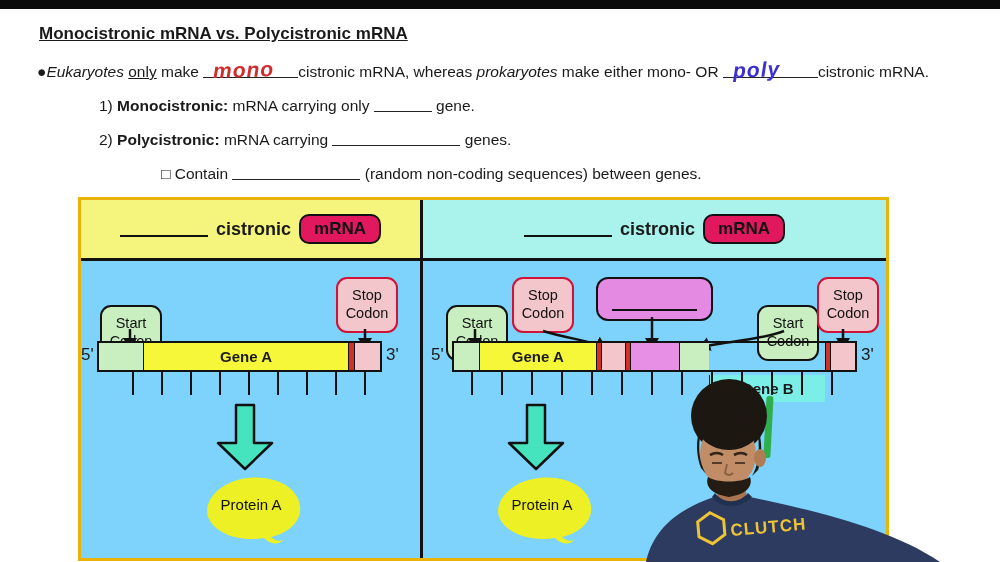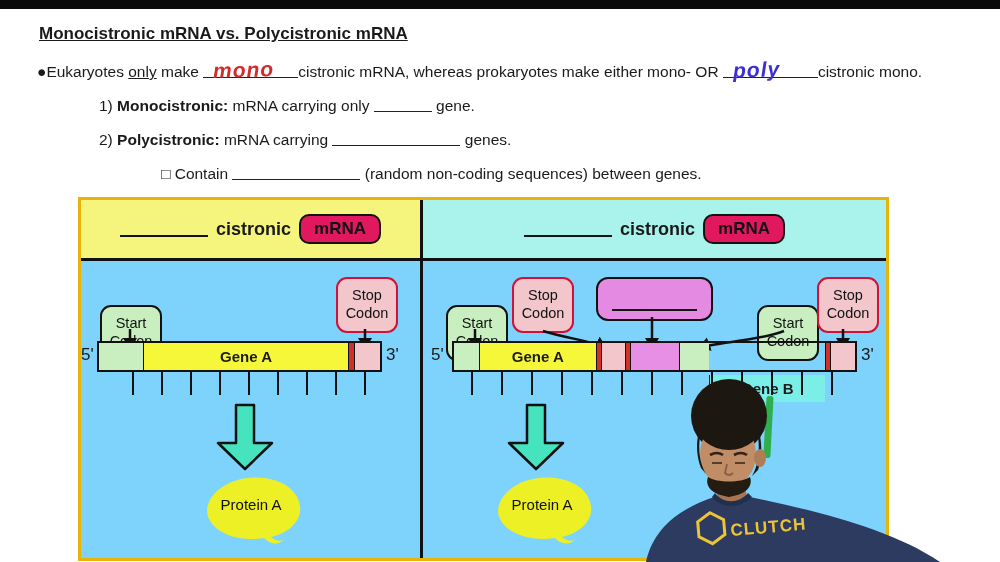--- a/index.html
+++ b/index.html
@@ -7,21 +7,21 @@
           font-family:"Liberation Sans",sans-serif;color:#1a1a1a;}
   .topbar{position:absolute;left:0;top:0;width:1000px;height:9px;background:#0a0a0a;}
 
   
   .textblock{position:absolute;left:4px;top:9px;width:1000px;}
   .title{margin:15px 0 0 35px;font-size:17px;font-weight:bold;text-decoration:underline;}
   .line{font-size:15.5px;white-space:nowrap;}
   .l-bullet{margin:19px 0 0 33px;}
   .l-item{margin:16px 0 0 95px;}
   .l-sub{margin:16px 0 0 157px;}
-  .it{}
+  .it{font-style:italic;}
   .ul{text-decoration:underline;}
   .bold{font-weight:bold;}
   .blank{display:inline-block;position:relative;border-bottom:1.7px solid #222;height:13px;vertical-align:-1px;}
   .b95{width:95px;} .b58{width:58px;} .b128{width:128px;}
   .hand{position:absolute;bottom:-5px;left:10px;font-size:21px;font-weight:bold;font-style:italic;
         transform:rotate(-2deg);letter-spacing:1px;}
   .hand.red{color:#d22b2b;} .hand.blue{color:#3b2fd4;}
 
   
   .board{position:absolute;left:78px;top:197px;width:805px;height:358px;border:3px solid #eab308;background:#7dd3fc;}
@@ -66,21 +66,21 @@
 
   <div class="textblock">
     <div class="title">Monocistronic mRNA vs. Polycistronic mRNA</div>
 
     <div class="line l-bullet"><span>●</span><span class="it">Eukaryotes</span>
       <span class="ul">only</span>
       <span>make</span>
       <span class="blank b95"><span class="hand red">mono</span></span><span>cistronic mRNA, whereas</span>
       <span class="it">prokaryotes</span>
       <span>make either mono- OR</span>
-      <span class="blank b95"><span class="hand blue">poly</span></span><span>cistronic mono.</span>
+      <span class="blank b95"><span class="hand blue">poly</span></span><span>cistronic mRNA.</span>
     </div>
 
     <div class="line l-item">
       <span>1)</span>
       <span class="bold">Monocistronic:</span>
       <span>mRNA carrying only</span>
       <span class="blank b58"></span>
       <span>gene.</span>
     </div>
 

